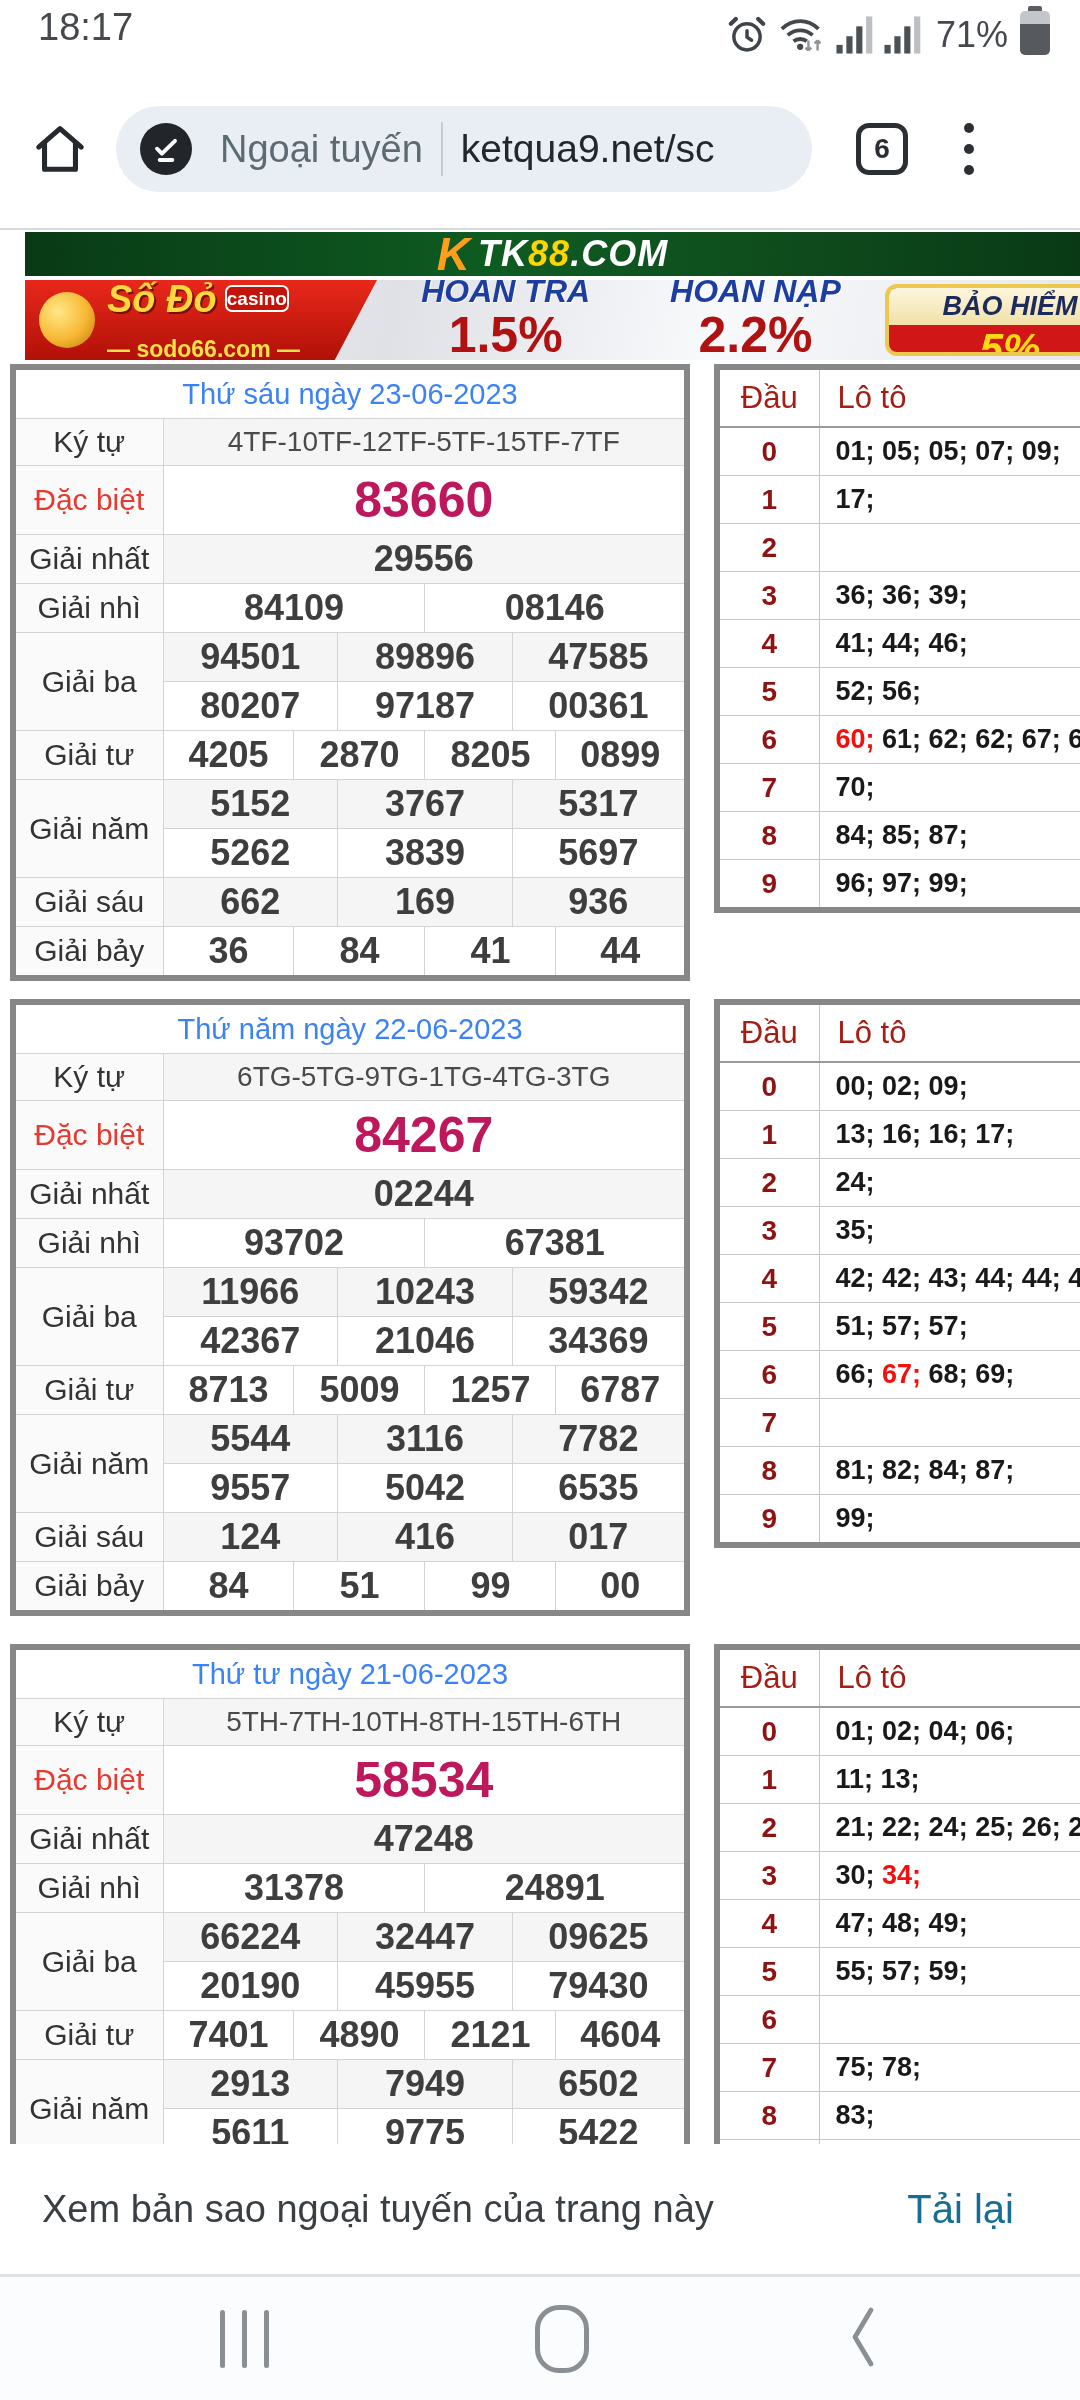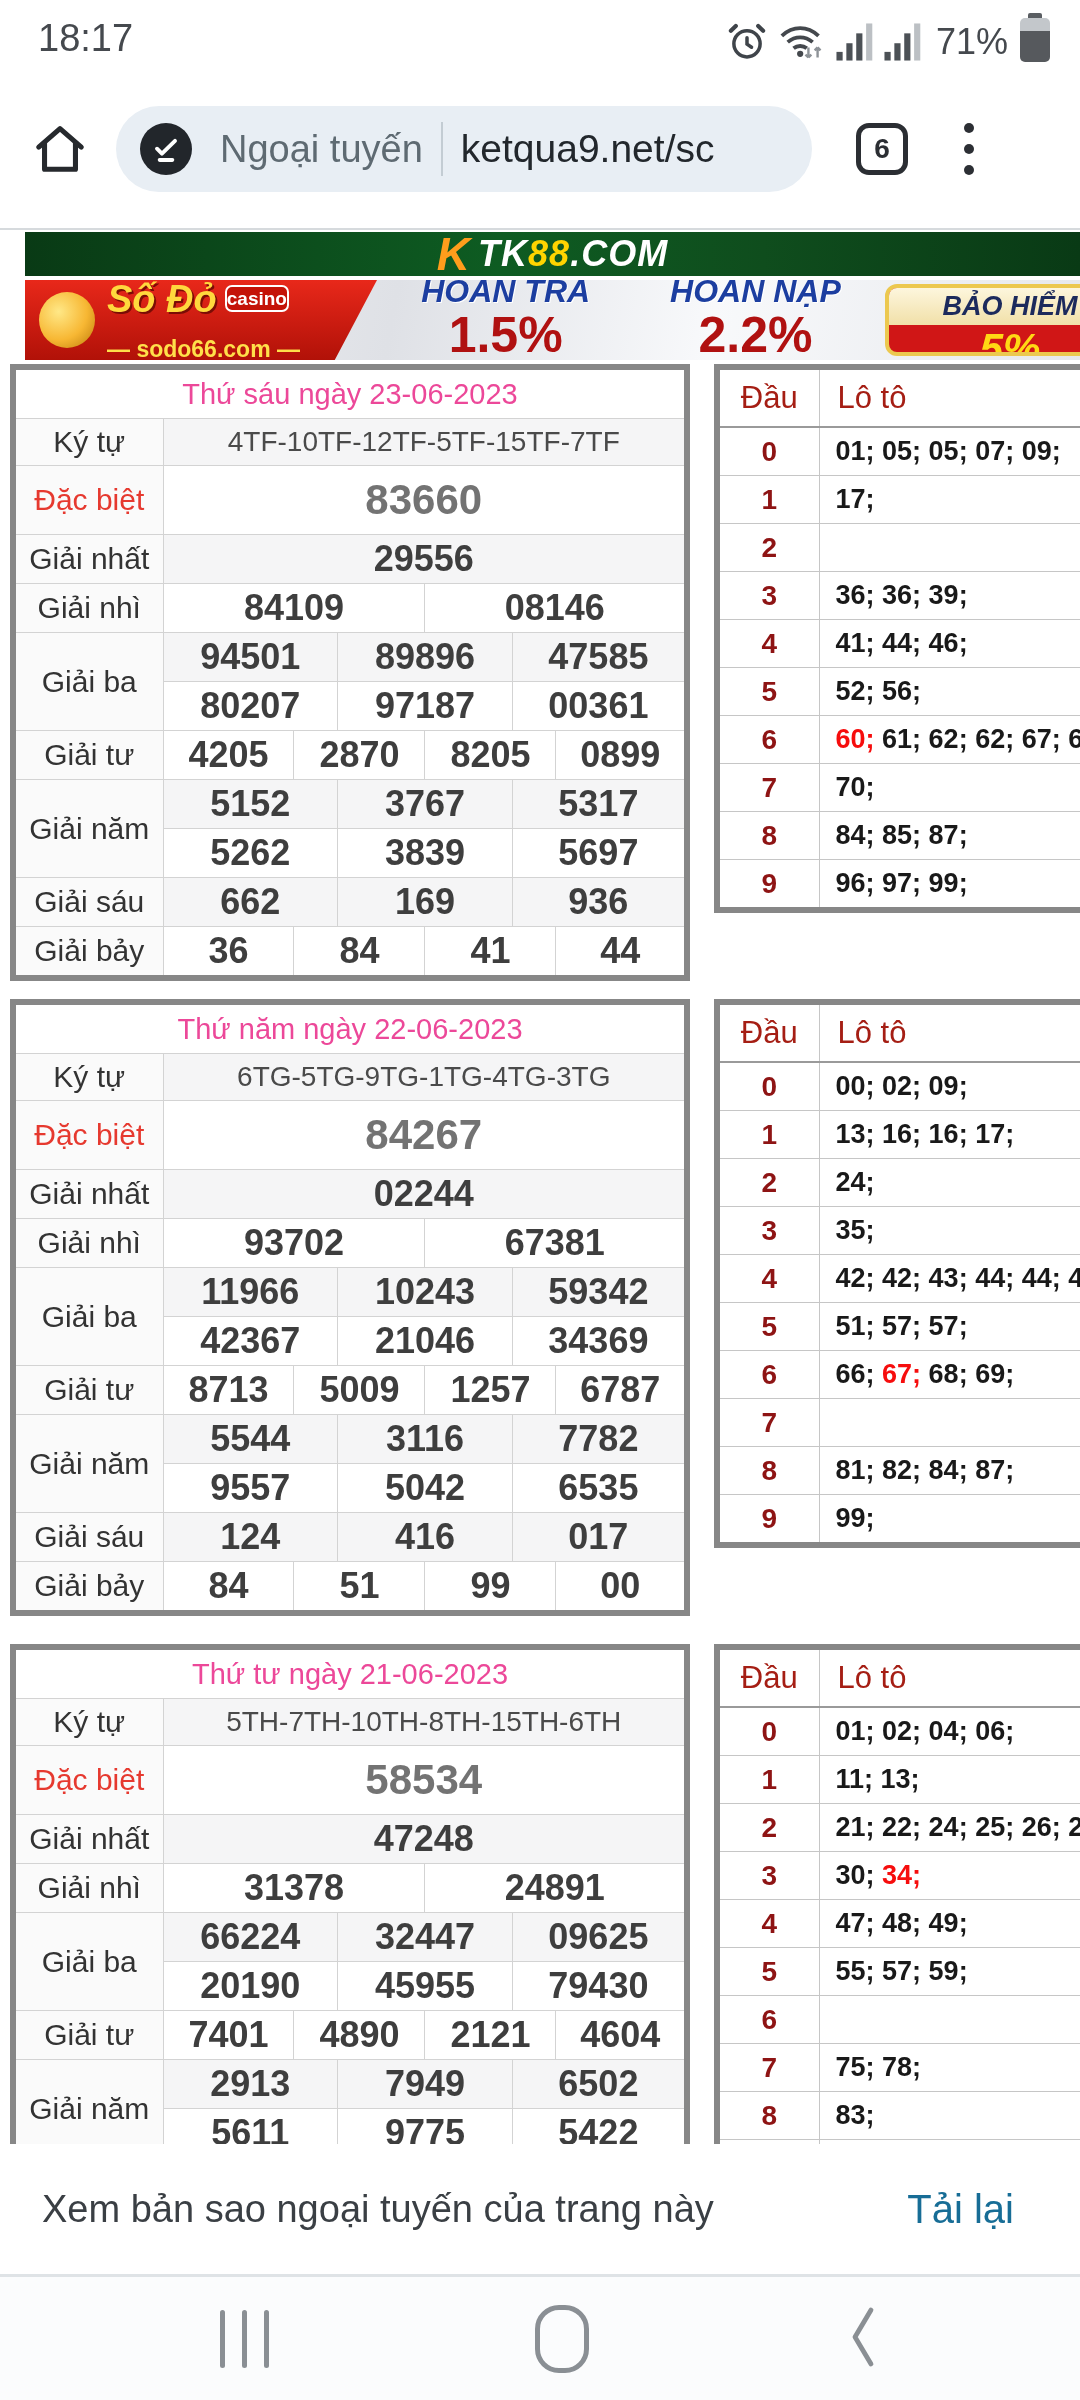--- a/index.html
+++ b/index.html
@@ -1,20 +1,20 @@
 <!DOCTYPE html>
 <html><head>
 <meta charset="utf-8">
 <style>
   html,body{margin:0;padding:0;background:#777;}
   .screen{position:relative;width:1080px;height:2400px;background:#fff;overflow:hidden;
           font-family:"Liberation Sans","DejaVu Sans",sans-serif;}
 
   
-  .status-bar{position:absolute;top:0;left:0;right:0;height:70px;display:flex;align-items:center;
+  .status-bar{position:absolute;top:0;left:0;right:0;height:70px;display:flex;align-items:flex-start;
               padding:6px 30px 0 38px;box-sizing:border-box;background:#fff;}
   .time{font-size:38px;color:#45494e;}
   .status-icons{margin-left:auto;display:flex;align-items:flex-end;gap:10px;}
   .sicon{display:flex;align-items:flex-end;}
   .battery-pct{font-size:36px;color:#45494e;margin-left:4px;}
   .battery{width:30px;height:50px;display:flex;flex-direction:column;align-items:center;margin-left:2px;}
   .battery .cap{width:14px;height:5px;background:#5a5e62;border-radius:2px 2px 0 0;}
   .battery .body{width:30px;height:44px;border-radius:5px;
     background:linear-gradient(to top,#56595d 0 71%,#c3c7cb 71% 100%);}
 
@@ -72,26 +72,26 @@
   .badge-value{font-size:42px;font-weight:800;font-style:italic;color:#ffd814;flex:1;display:flex;align-items:center;}
 
   
   .block{display:flex;align-items:flex-start;margin:18px 0 0 10px;}
   .block:nth-of-type(1){margin-top:4px;}
   .block:nth-of-type(3){margin-top:28px;}
 
   table.result{border-collapse:collapse;width:680px;flex:0 0 auto;background:#fff;
                border:6px solid #878787;table-layout:fixed;}
   .result td{border:1px solid #d3d3d3;text-align:center;padding:0;color:#3e3e3e;overflow:hidden;}
-  .result td.title{height:48px;font-size:29px;color:#ec4899;background:#fff;}
+  .result td.title{height:48px;font-size:29px;color:#3b82f6;background:#fff;}
   .result td.rowlabel{font-size:30px;color:#333;background:#fafafa;}
   .result td.rowlabel.lred{color:#e6392f;}
   .result td.val{height:48px;font-size:36px;font-weight:700;}
   .result td.kytu{height:46px;font-size:28px;font-weight:400;color:#4a4a4a;}
-  .result td.special{height:68px;font-size:42px;font-weight:700;color:#737373;}
+  .result td.special{height:68px;font-size:50px;font-weight:700;color:#be185d;}
   .result tr.shade td{background:#f5f5f6;}
   .result tr.shade td.rowlabel{background:#fafafa;}
 
   table.loto{border-collapse:collapse;width:560px;flex:0 0 auto;background:#fff;
              border:6px solid #878787;table-layout:fixed;margin-left:24px;}
   .loto td{border:1px solid #c6c6c6;padding:0;background:#fff;}
   .loto tr.lhead td{height:56px;font-size:31px;color:#a51e14;border-bottom:2px solid #9a9a9a;}
   .loto td.h-dau{text-align:center;}
   .loto td.h-loto{text-align:left;padding-left:18px;}
   .loto td.dau{height:47px;text-align:center;font-size:28px;font-weight:700;color:#8e1414;}

